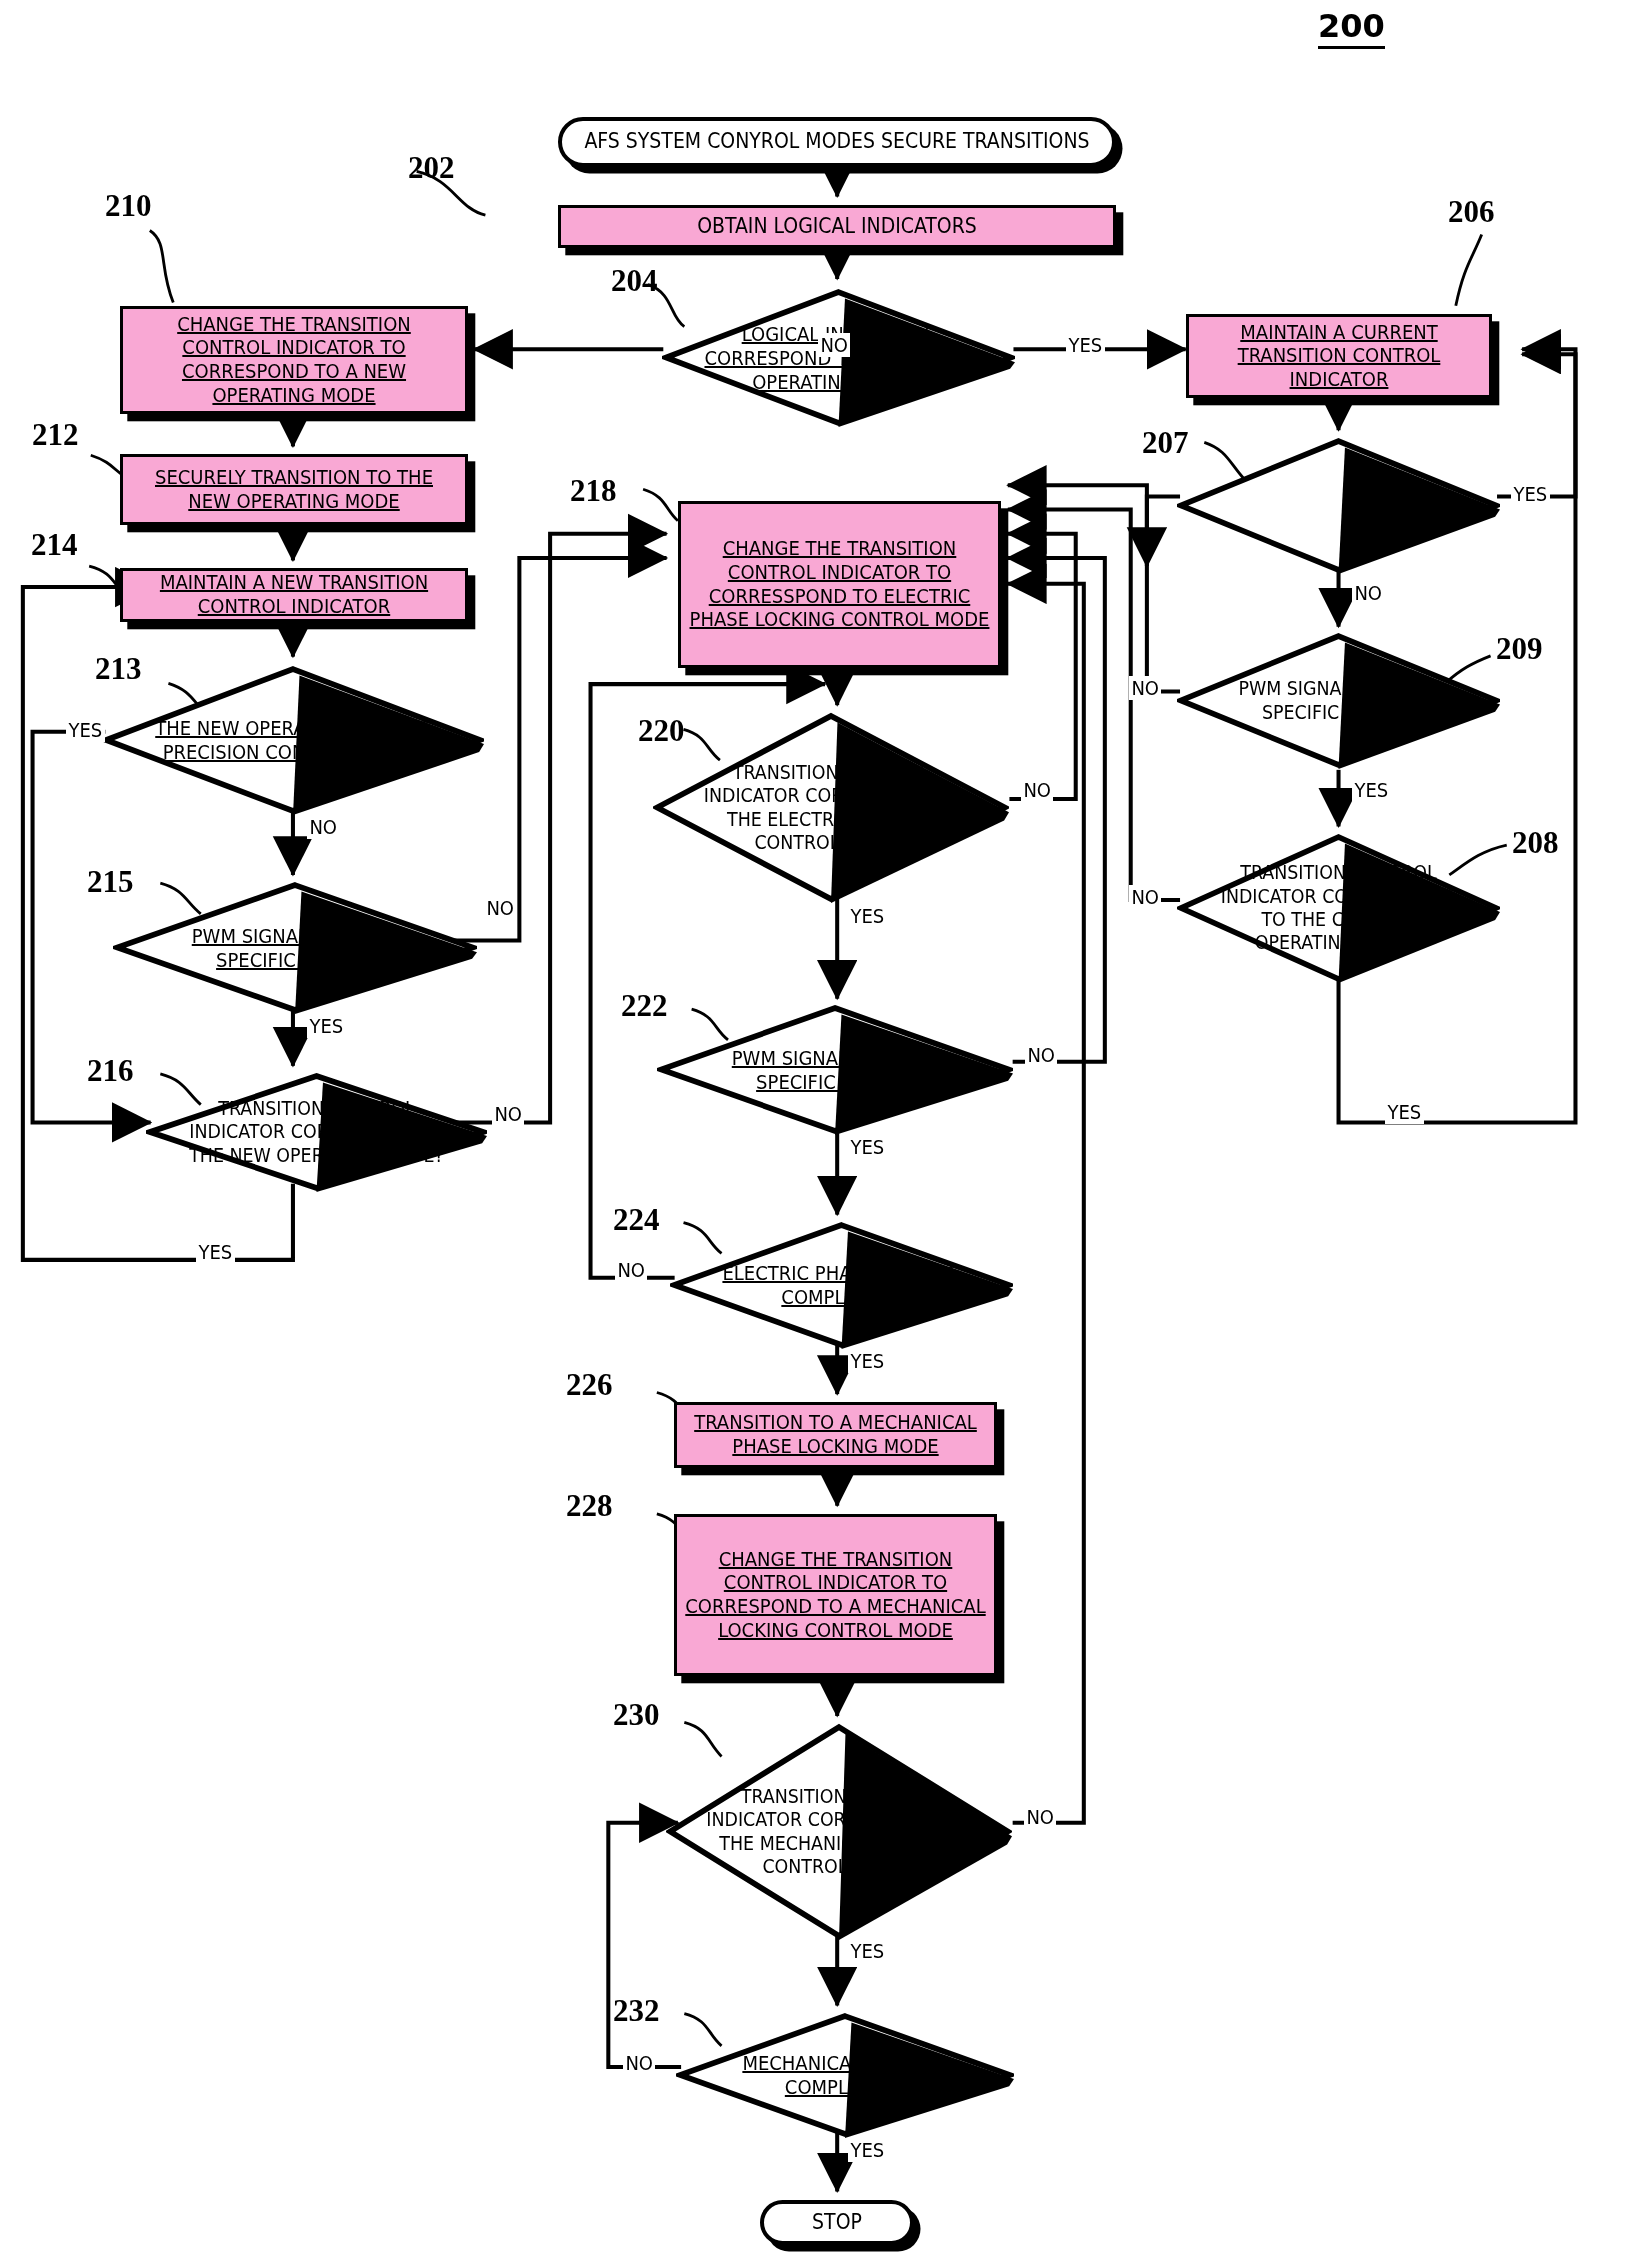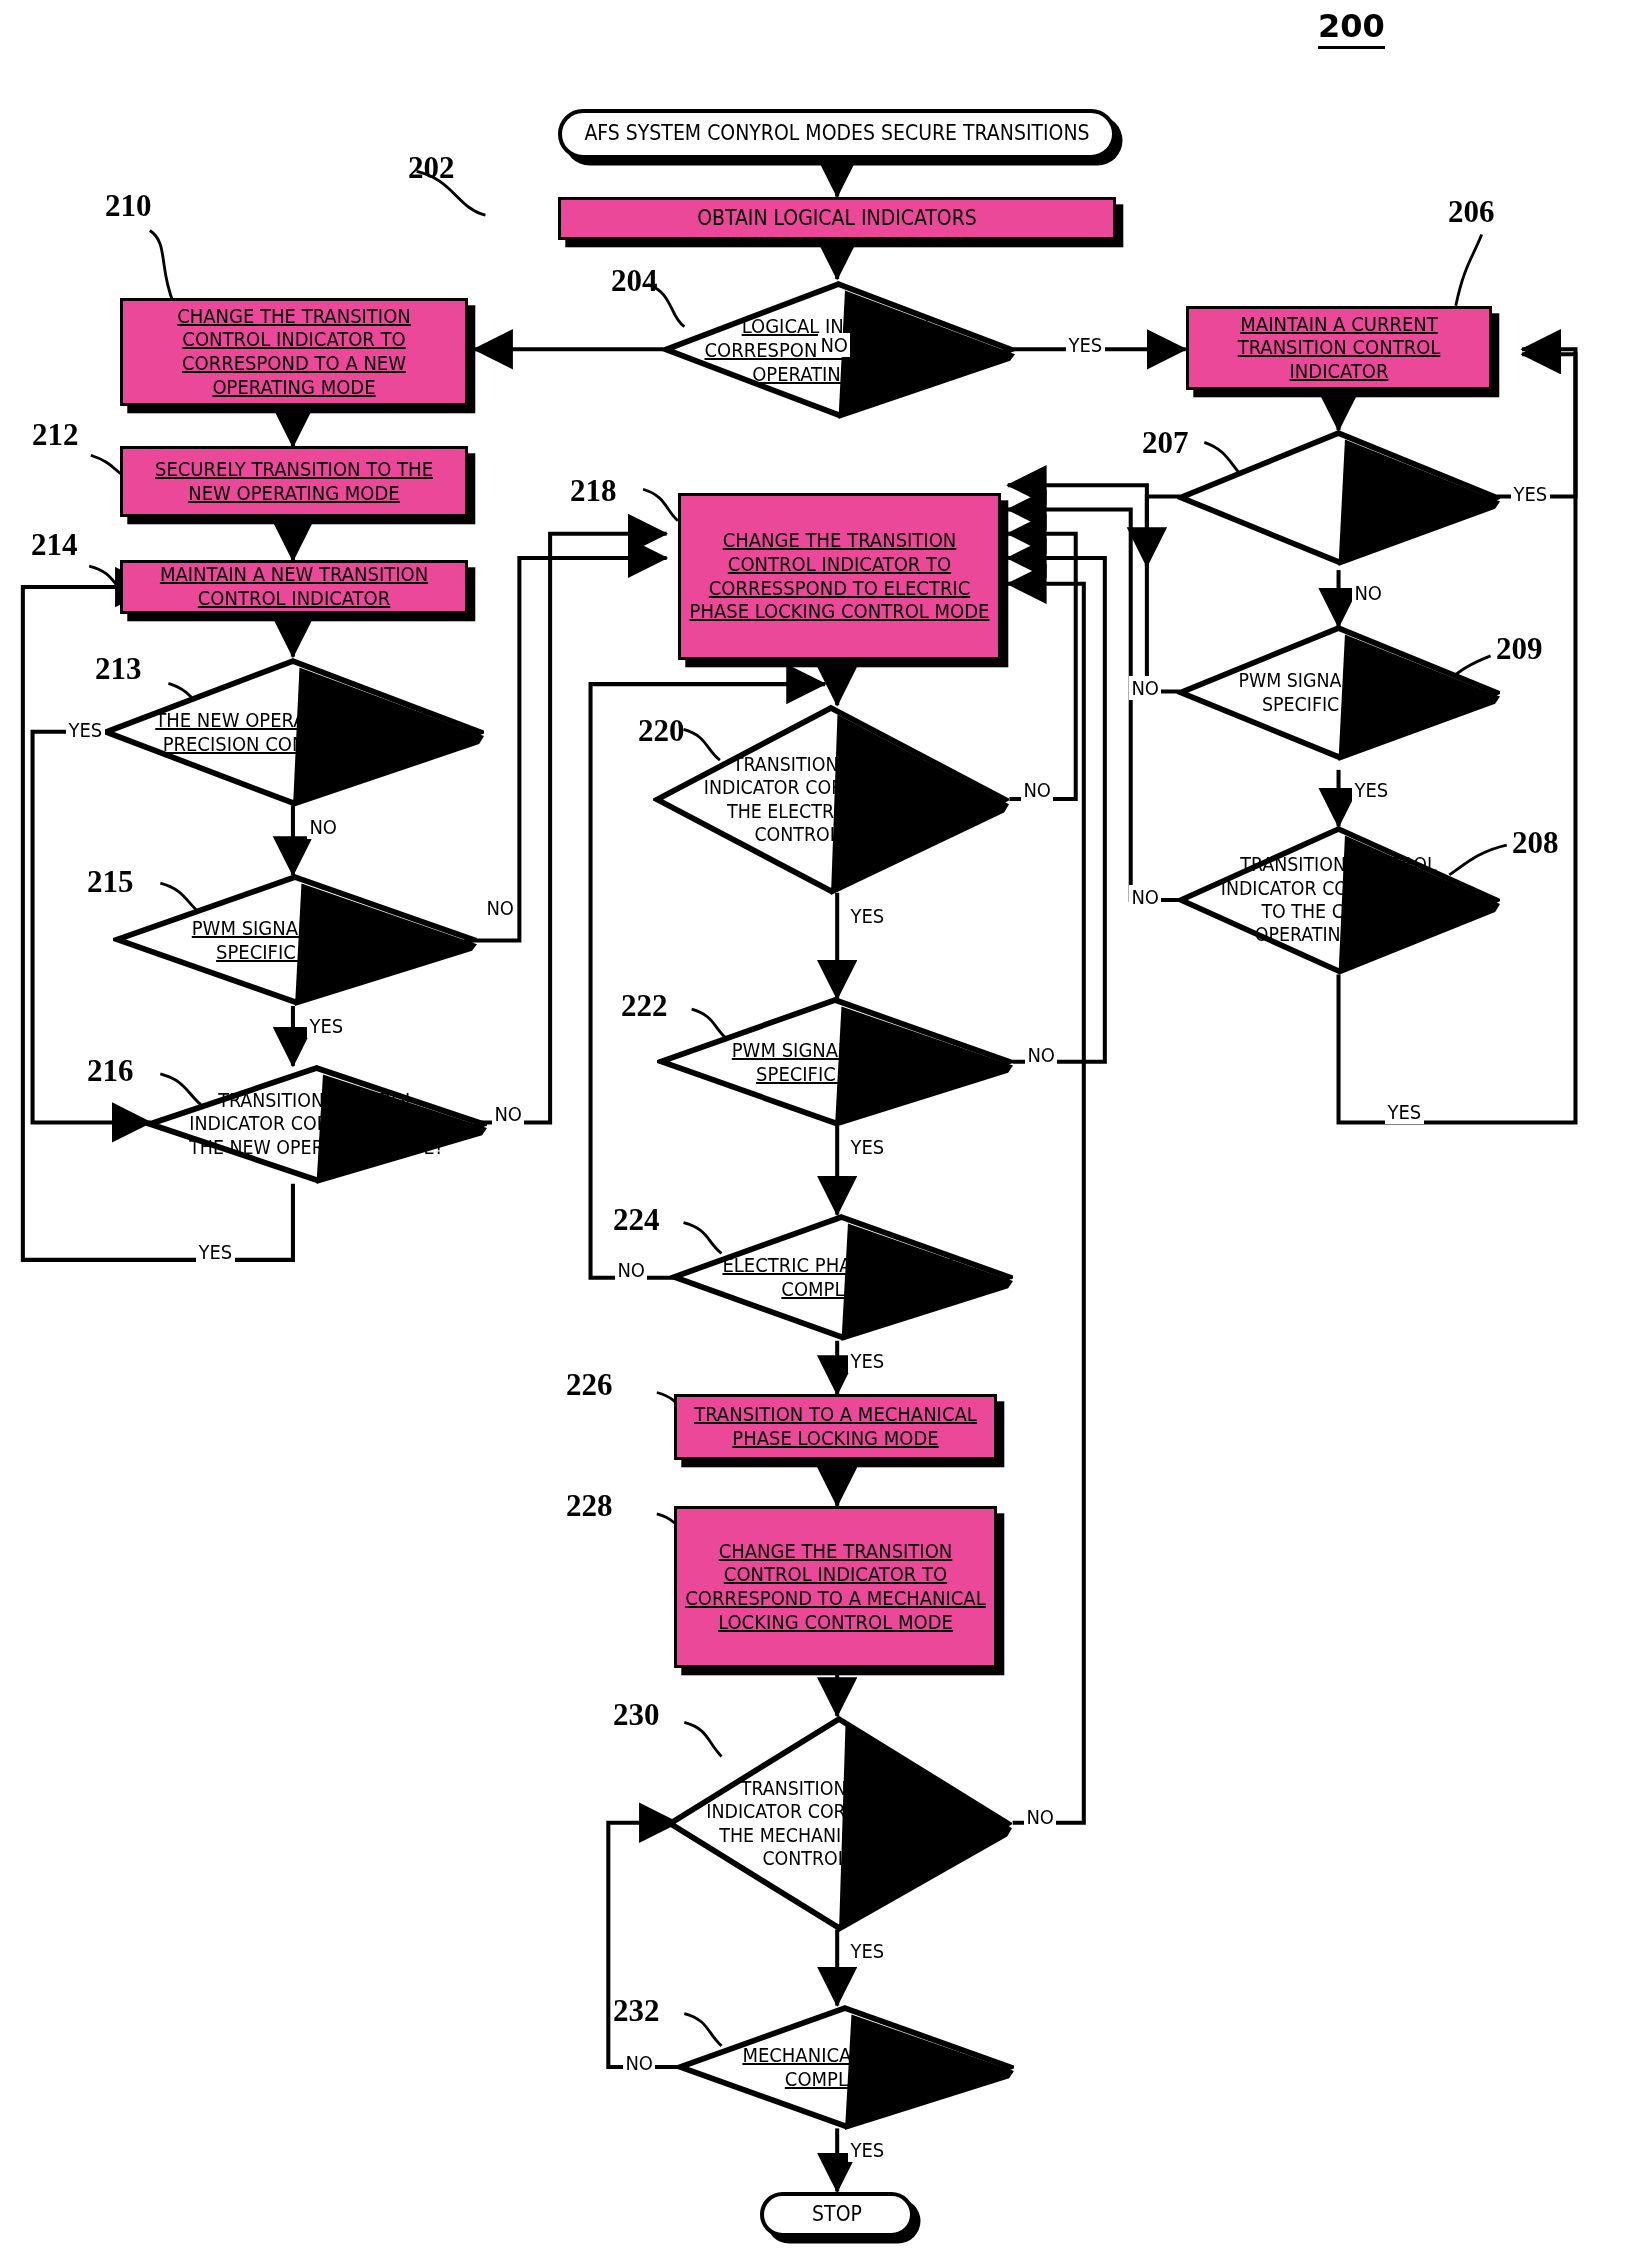--- a/index.html
+++ b/index.html
@@ -2,23 +2,23 @@
 <html style="font-size:13px"><head>
 <meta charset="utf-8">
 <style>
   html,body{margin:0;padding:0;background:#ffffff;}
   body{width:1642px;height:2261px;position:relative;
        font-family:"DejaVu Sans Condensed","Liberation Sans",sans-serif;color:#000;}
   #stage{position:absolute;left:0;top:0;width:1642px;height:2261px;overflow:hidden;}
   svg#wires{position:absolute;left:0;top:0;width:1642px;height:2261px;}
 
   
-  .node{position:absolute;box-sizing:border-box;}
-
-  .proc{border:3.2px solid #000;background:#ec4899;
+  .node{position:absolute;box-sizing:border-box;margin-top:8px;}
+
+  .proc{border:3.2px solid #000;background:#f9a8d4;
         box-shadow:7.3px 7.3px 0 0 #000;
         display:flex;align-items:center;justify-content:center;text-align:center;}
   .proc .t{padding:1.6px 8px;line-height:1.18;}
 
   .term{border:4px solid #000;background:#fff;border-radius:808px;
         box-shadow:6.5px 6.5px 0 0 #000;
         display:flex;align-items:center;justify-content:center;text-align:center;}
   .term .t{padding:0 11.3px;line-height:1.1;}
 
   

